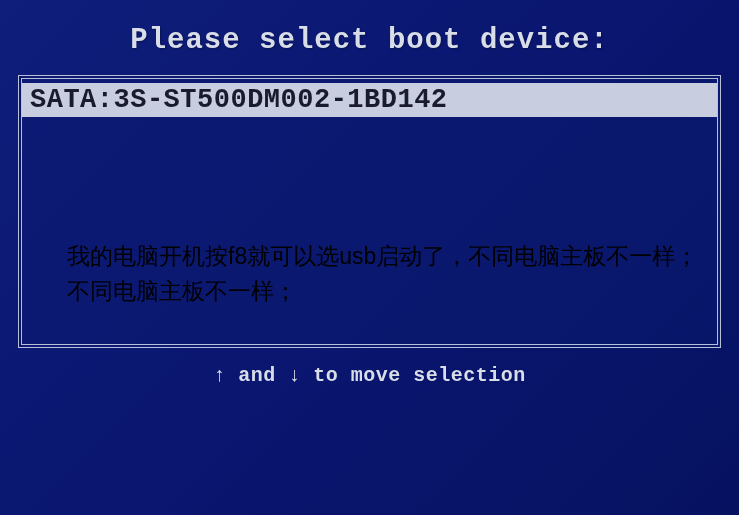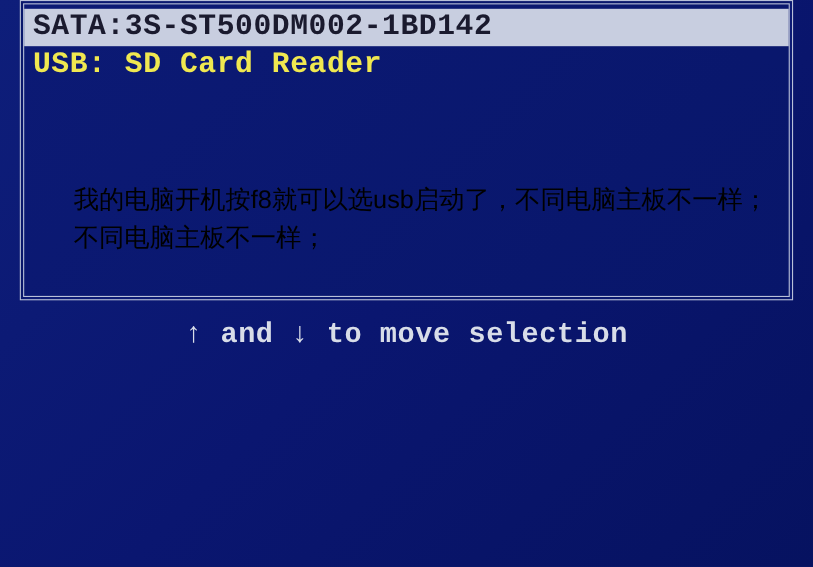--- a/index.html
+++ b/index.html
@@ -61,42 +61,40 @@
       font-family: "Microsoft YaHei", "SimSun", sans-serif;
       font-size: 23px;
       font-weight: normal;
       color: #000000;
       line-height: 1.5;
       max-width: 640px;
     }
     .footer-hints {
       text-align: center;
       color: #d8dde8;
-      font-size: 26px;
+      font-size: 20px;
       font-weight: bold;
       padding-top: 14px;
       line-height: 1.35;
       letter-spacing: 0.5px;
     }
     .arrow {
       font-weight: bold;
     }
   </style>
 </head>
 <body>
 
 <div class="bios-screen">
+  <div class="title-bar">Please select boot device:</div>
 
   <div class="border-frame">
     <div class="device-list">
       <div class="device-item selected">
         <span>SATA:3S-ST500DM002-1BD142</span>
-      </div>
-      <div class="device-item unselected">
-        <span>USB: SD Card Reader</span>
       </div>
     </div>
 
     <div class="annotation">我的电脑开机按f8就可以选usb启动了，不同电脑主板不一样；不同电脑主板不一样；</div>
   </div>
 
   <div class="footer-hints">
     <div>
       <span class="arrow">↑ and ↓ </span><span>to move selection</span>
     </div>

